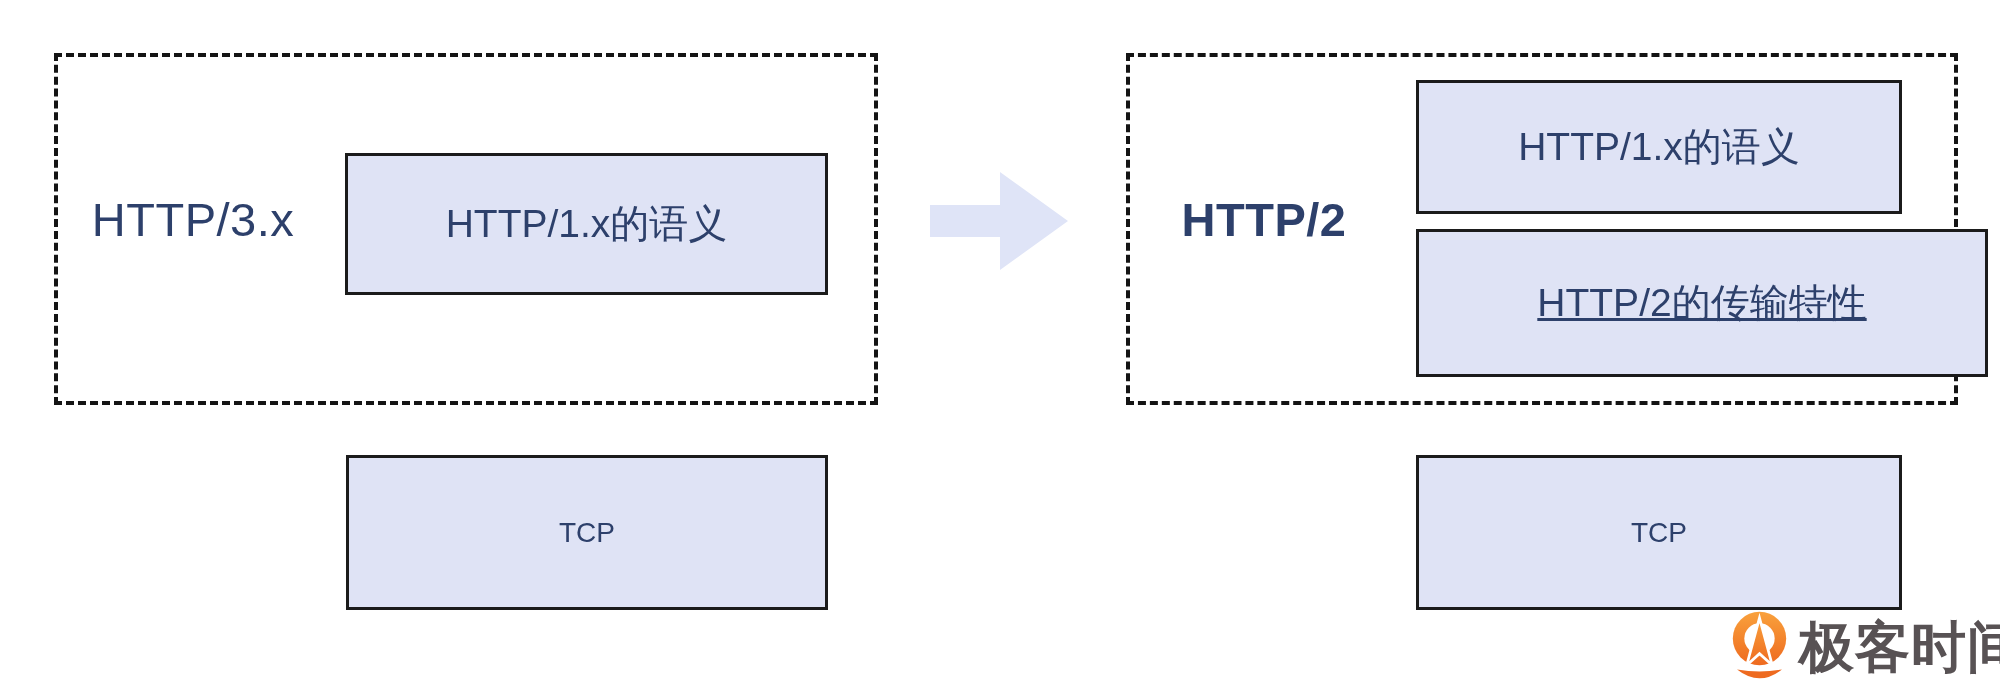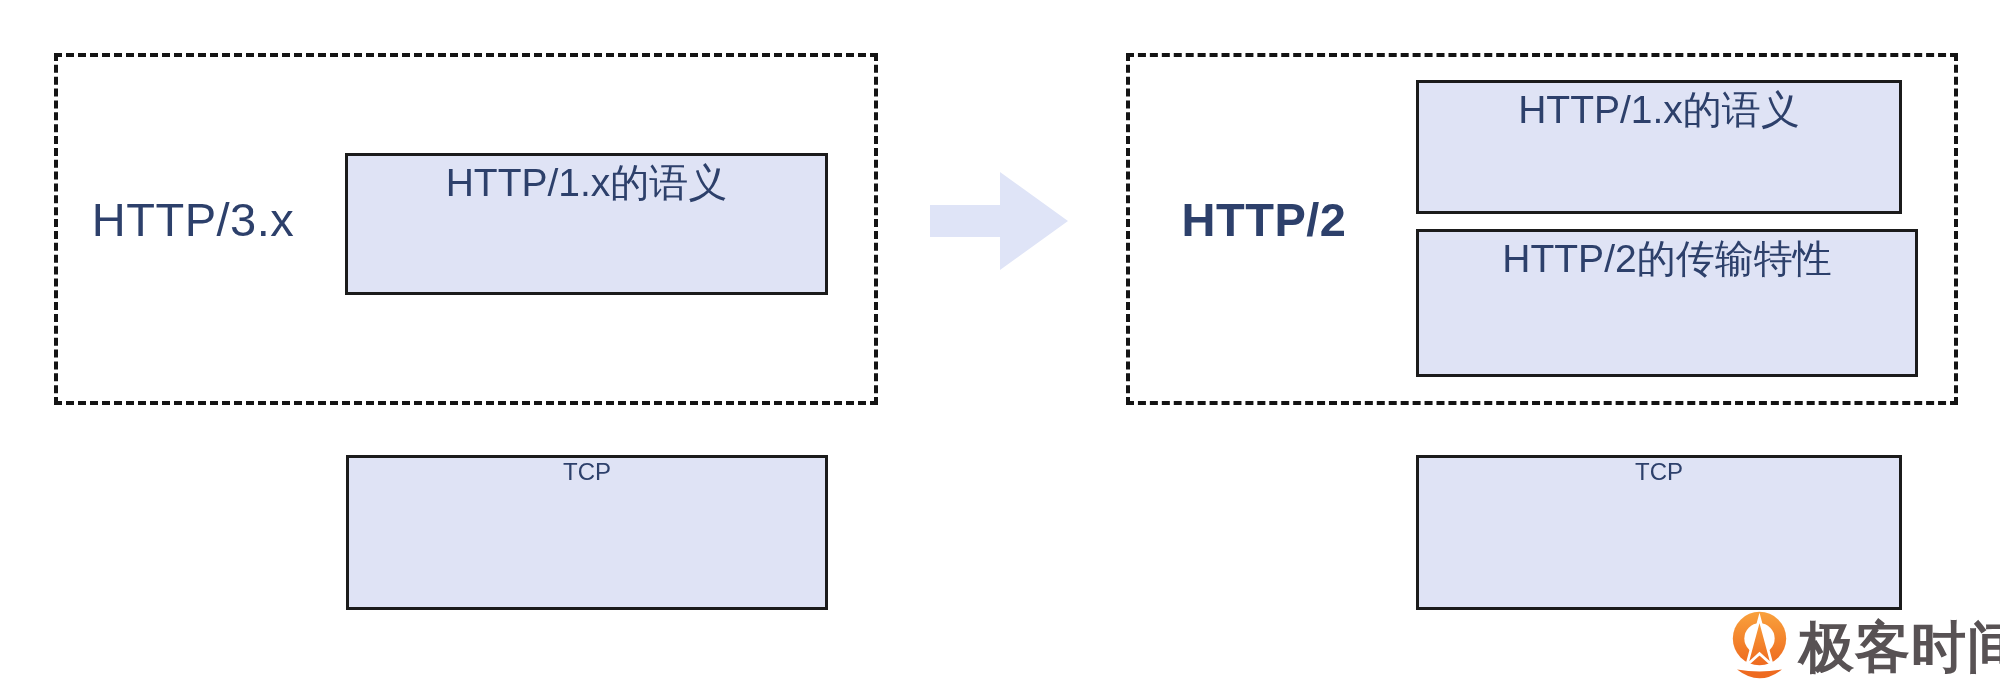--- a/index.html
+++ b/index.html
@@ -33,32 +33,32 @@
     white-space: nowrap;
   }
   #label-http1x { left: 63px;   top: 193px; }
   #label-http2  { left: 1134px; top: 193px; font-weight: bold; }
 
   .layer-box {
     position: absolute;
     background: var(--box-fill, #dfe3f5);
     border: 3px solid var(--box-border, #1b1b1b);
     display: flex;
-    align-items: flex-start;
+    align-items: center;
     justify-content: center;
     font-size: 39px;
     color: var(--text-navy, #2d406b);
     white-space: nowrap;
   }
   #box-left-semantics  { left: 345px;  top: 153px; width: 483px; height: 142px; }
   #box-right-semantics { left: 1416px; top: 80px;  width: 486px; height: 134px; }
-  #box-right-transport { left: 1416px; top: 229px; width: 502px; height: 148px; }
+  #box-right-transport { left: 1416px; top: 229px; width: 572px; height: 148px; text-decoration: underline; }
   #box-tcp-left        { left: 346px;  top: 455px; width: 482px; height: 155px; }
   #box-tcp-right       { left: 1416px; top: 455px; width: 486px; height: 155px; }
-  #box-tcp-left, #box-tcp-right { font-size: 24px; }
+  #box-tcp-left, #box-tcp-right { font-size: 28px; }
 
   #arrow-svg {
     position: absolute;
     left: 930px; top: 166px;
     width: 140px; height: 110px;
   }
 
   #logo {
     position: absolute;
     left: 1729px; top: 610px;

